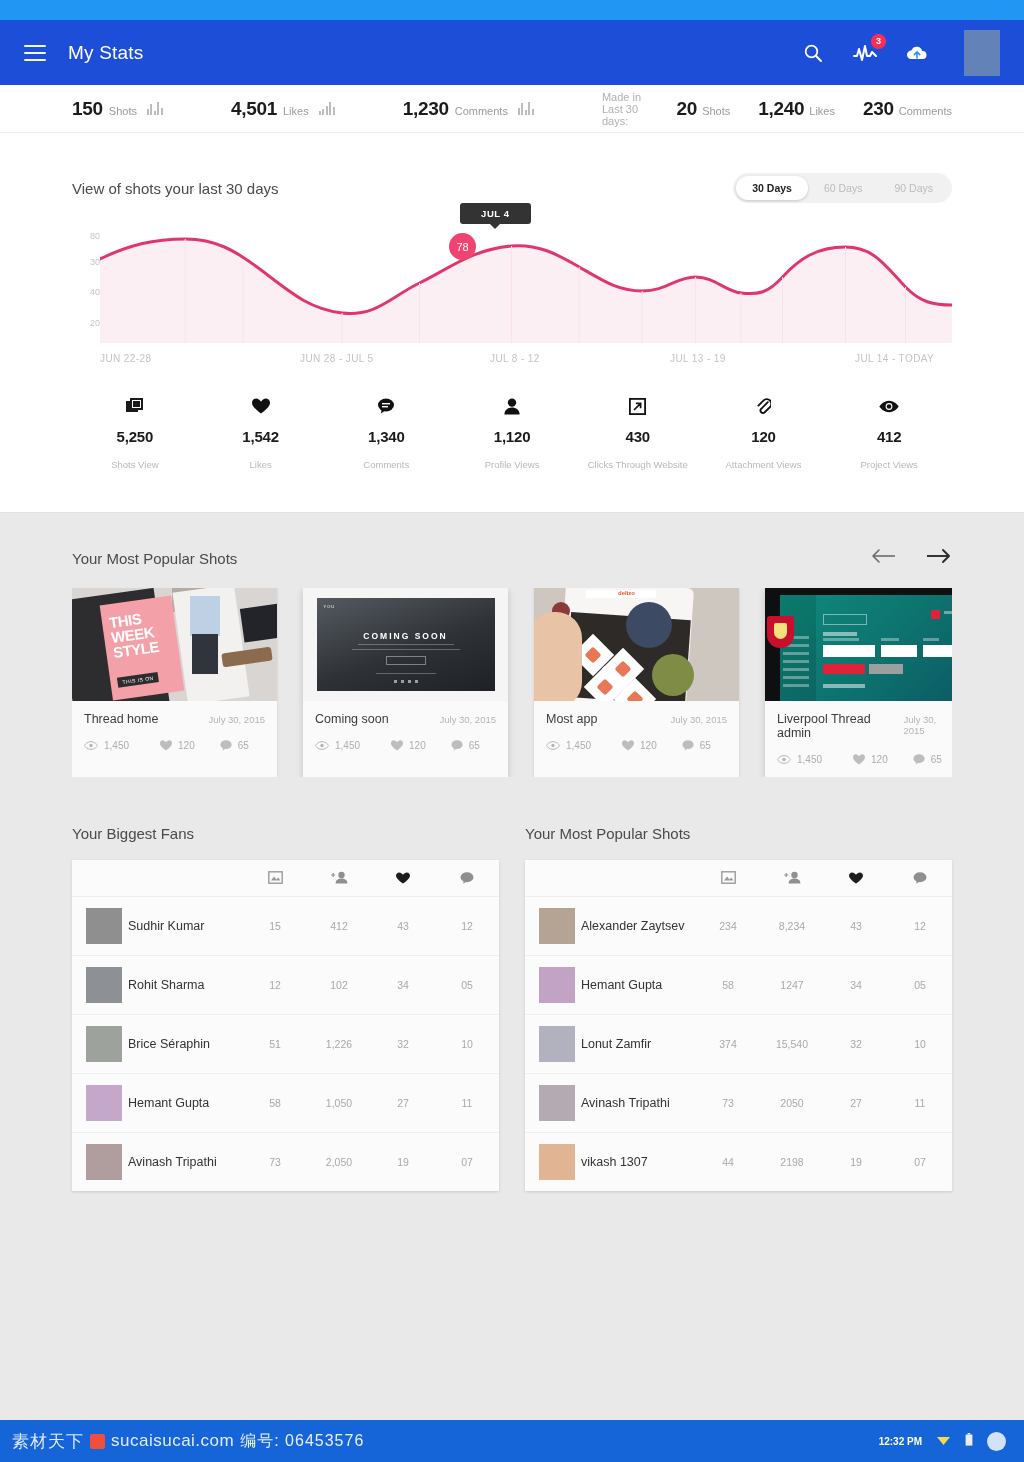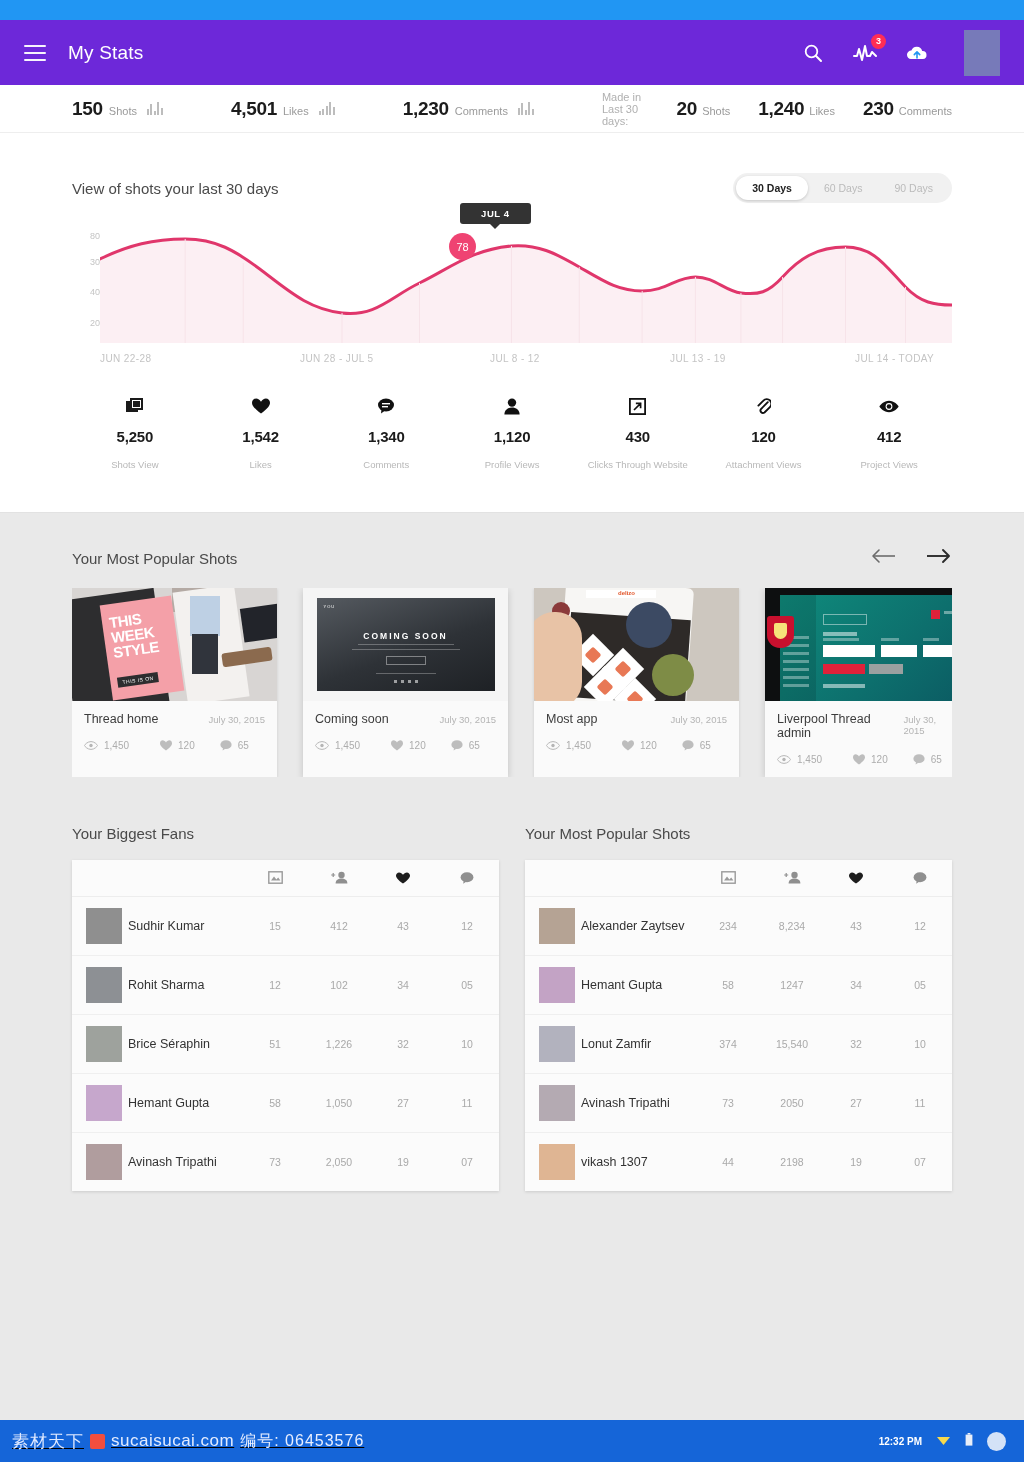--- a/index.html
+++ b/index.html
@@ -5,21 +5,21 @@
   * { margin:0; padding:0; box-sizing:border-box; }
   html,body { width:1024px; height:1462px; background:#fff;
     font-family:"Liberation Sans", sans-serif; overflow:hidden; }
 
   .page { position:relative; width:1024px; height:1462px; background:#e9e9e9; }
 
   
   .top-strip { height:20px; background:#2196f3; }
 
   
-  .appbar { height:65px; background:#6d28d9; display:flex; align-items:center;
+  .appbar { height:65px; background:#1d4ed8; display:flex; align-items:center;
     padding:0 24px; position:relative; }
   .hamburger { width:22px; height:16px; display:flex; flex-direction:column;
     justify-content:space-between; margin-right:22px; cursor:pointer; }
   .hamburger span { display:block; height:2px; background:#fff; opacity:.95; border-radius:1px; }
   .app-title { color:#fff; font-size:19px; letter-spacing:.2px; }
   .appbar-right { margin-left:auto; display:flex; align-items:center; gap:26px; }
   .icon-btn { position:relative; width:26px; height:26px; display:flex;
     align-items:center; justify-content:center; cursor:pointer; }
   .icon-btn svg { display:block; }
   .badge { position:absolute; top:-6px; right:-8px; min-width:15px; height:15px;
@@ -202,21 +202,21 @@
   td.av { width:52px; padding-left:14px; }
   .avbox { width:36px; height:36px; }
   td.nm { font-size:12.5px; color:#333; padding-left:4px; }
   td.num { font-size:10.5px; color:#a9a9a9; text-align:center; width:64px; }
   th.c { width:64px; }
   th.sp { }
 
   
   .taskbar { position:absolute; left:0; bottom:0; width:1024px; height:42px;
     background:#1565d8; display:flex; align-items:center; padding:0 12px; }
-  .wm { display:flex; align-items:center; gap:6px;text-decoration:underline; }
+  .wm { display:flex; align-items:center; gap:6px; }
   .wm .cn { color:#dfe9ff; font-size:17px; letter-spacing:1px; }
   .wm .ic { width:15px; height:15px; background:#f24e3e; border-radius:2px;
     display:inline-block; }
   .wm .dom { color:#e3ecff; font-size:17px; letter-spacing:.5px; }
   .wm .num { color:#e8efff; font-size:16px; letter-spacing:1px; }
   .tb-right { margin-left:auto; display:flex; align-items:center; gap:14px; padding-right:6px; }
   .tb-time { color:#fff; font-size:10px; font-weight:bold; }
   .tb-circle { width:19px; height:19px; border-radius:50%; background:#d4e2f7; }
 </style>
 </head>

